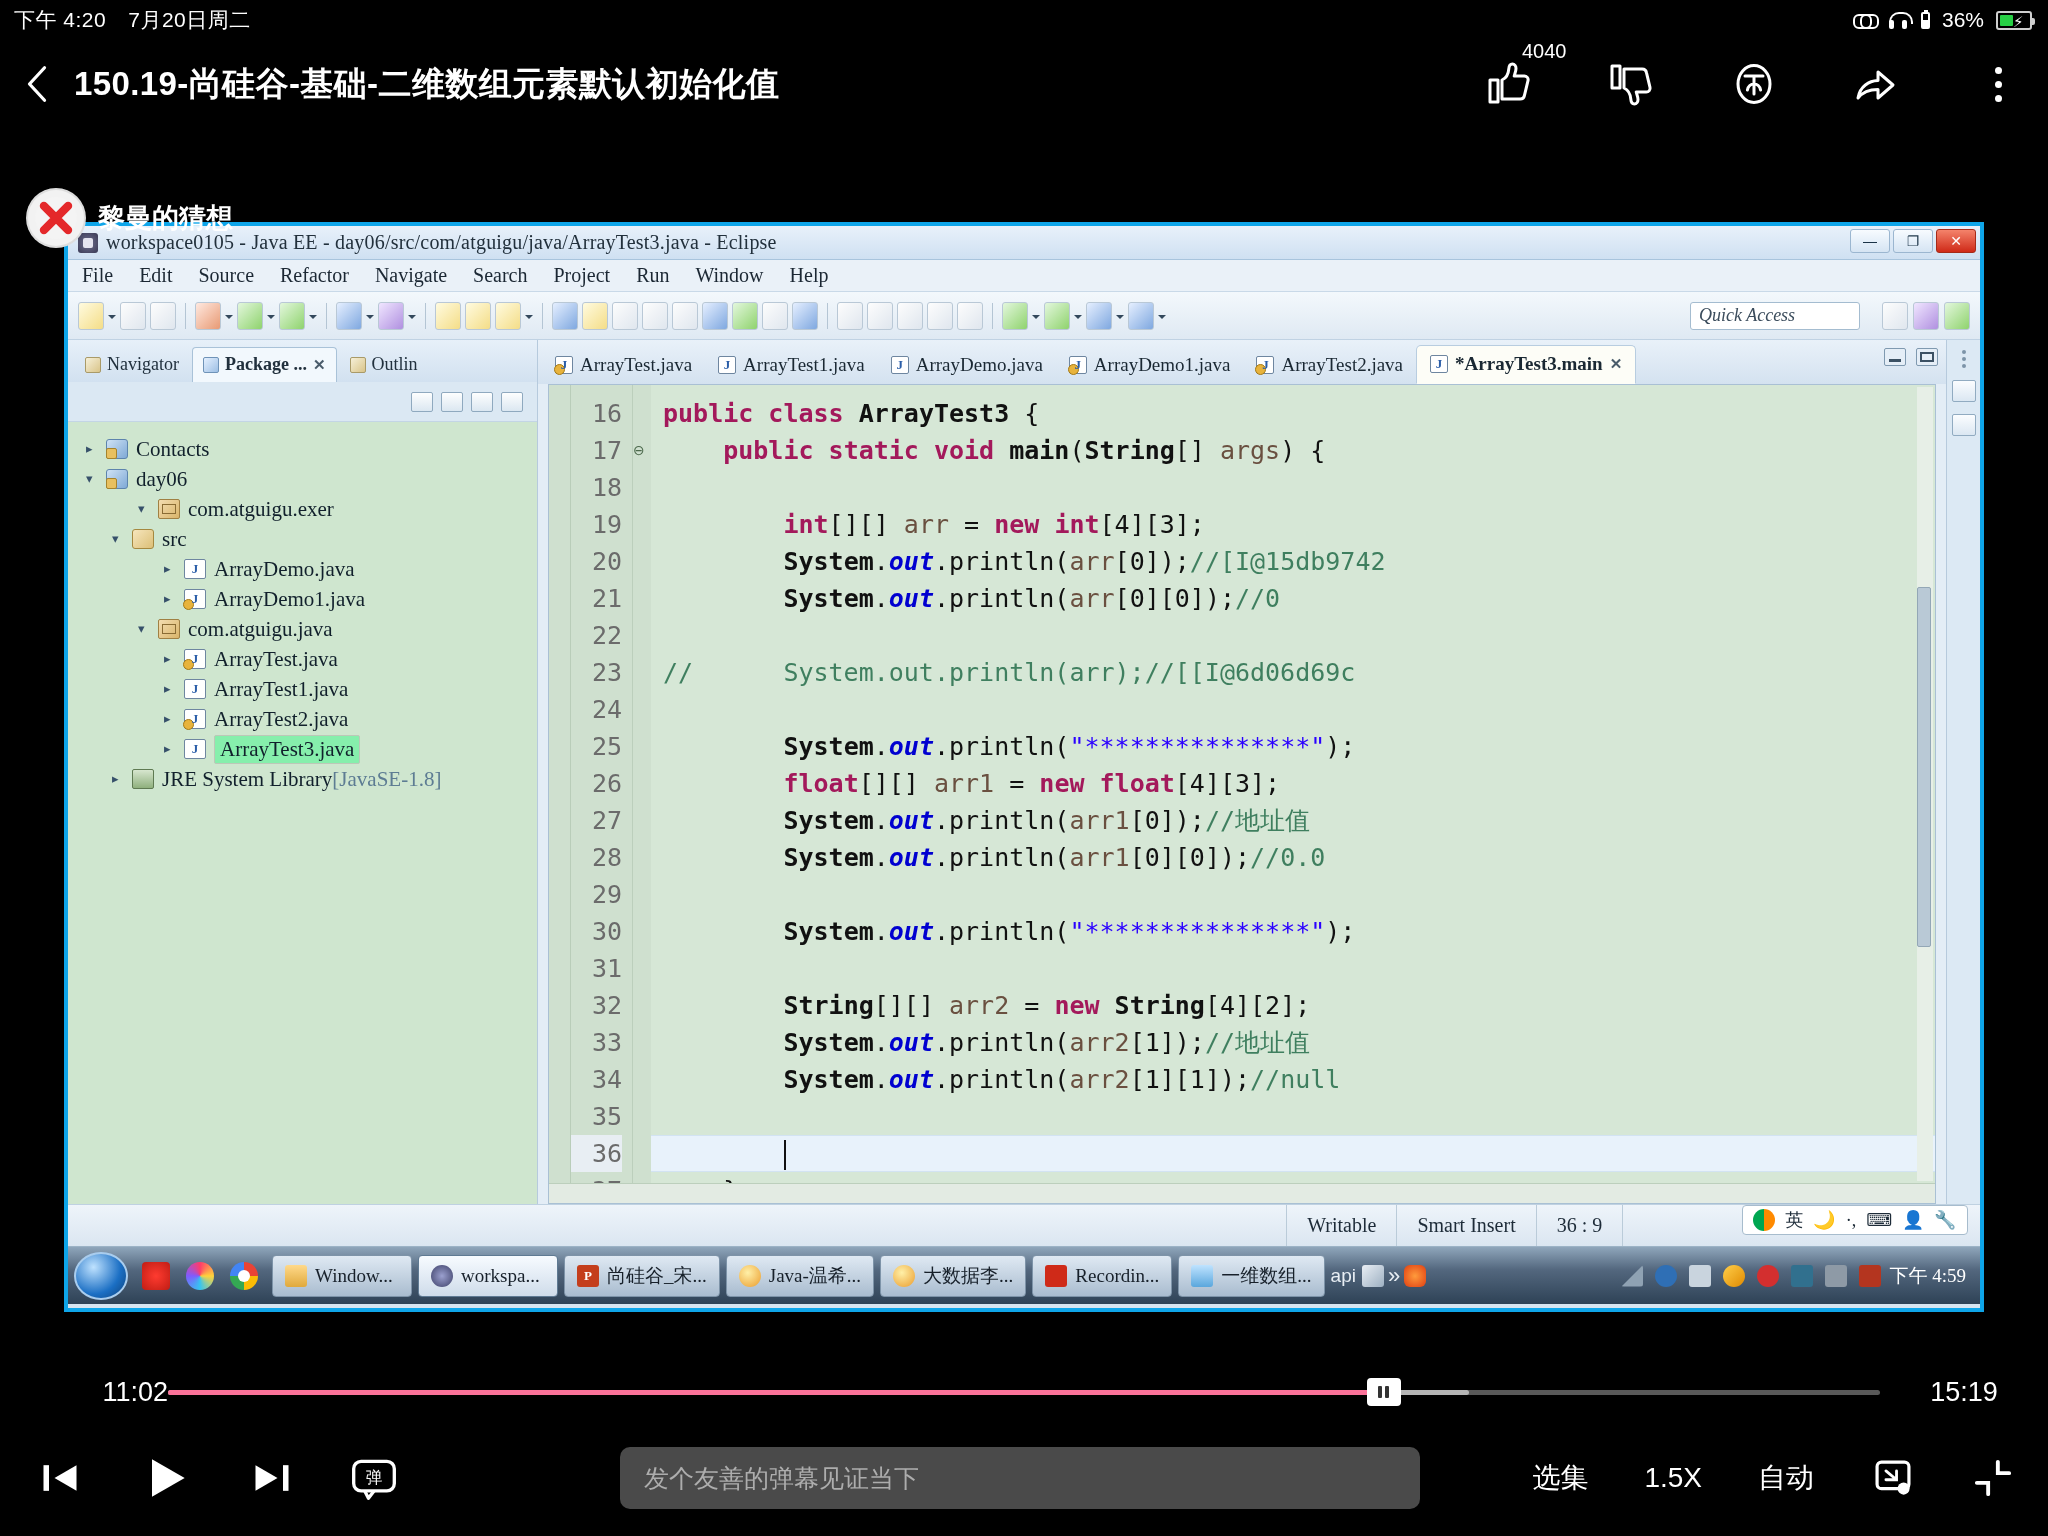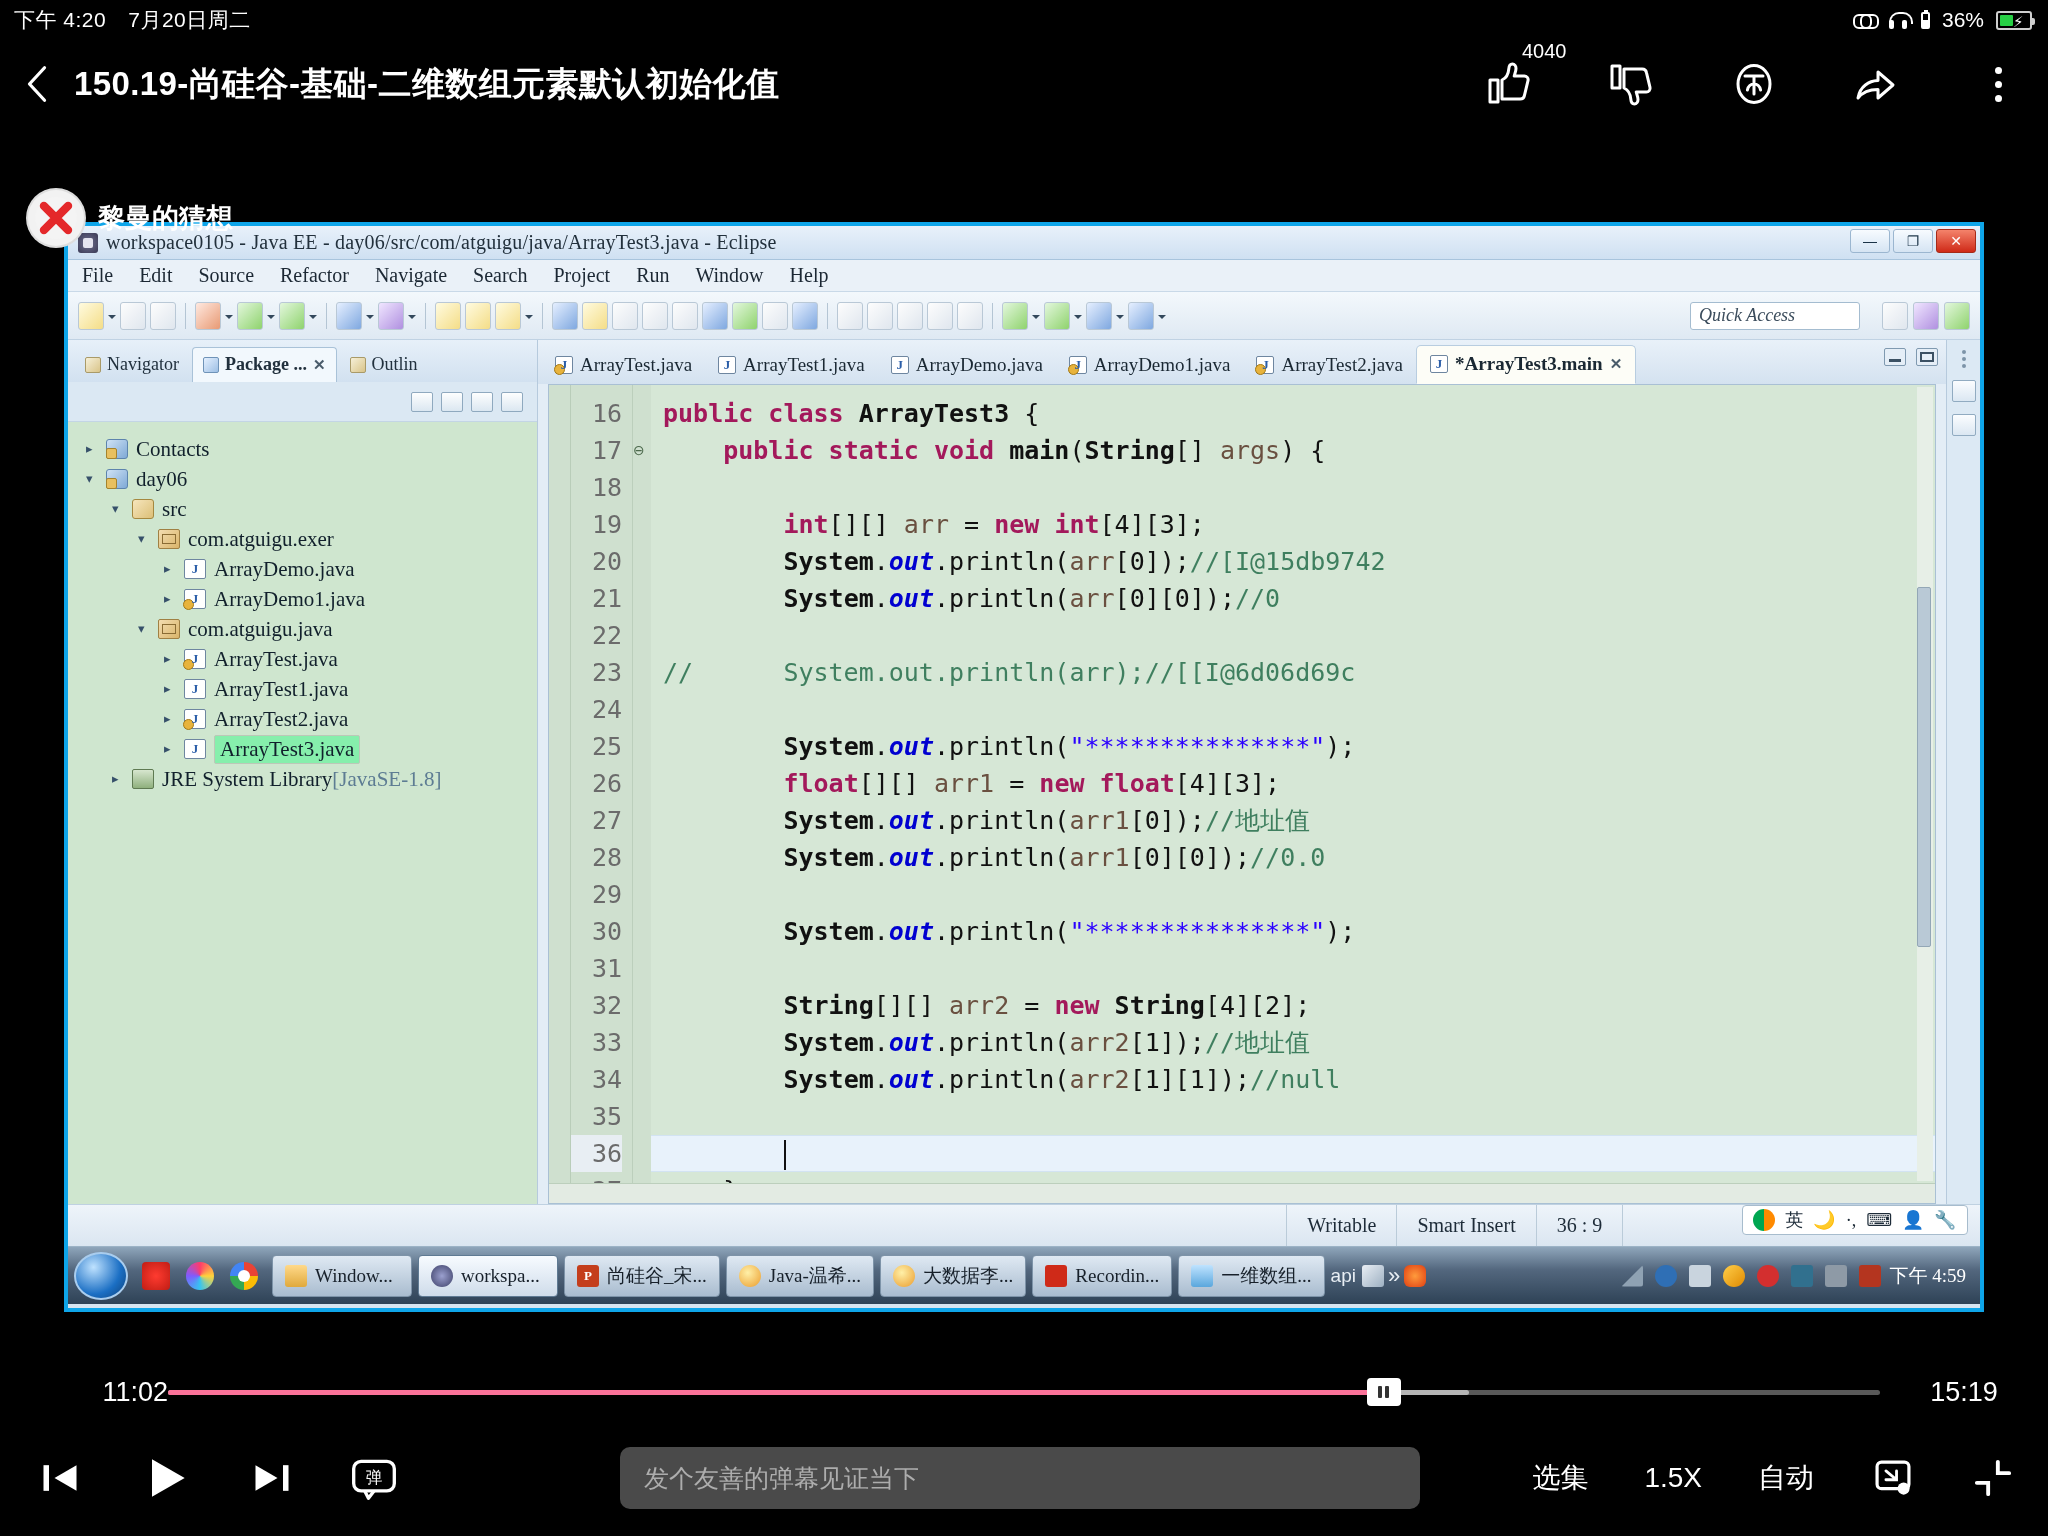--- a/index.html
+++ b/index.html
@@ -382,29 +382,29 @@
           <div class="node" style="padding-left: 0px;">
             <span class="arrow closed"></span>
             <span class="nico proj"></span>
             <span>Contacts</span>
           </div>
           <div class="node" style="padding-left: 0px;">
             <span class="arrow open"></span>
             <span class="nico proj"></span>
             <span>day06</span>
           </div>
+          <div class="node" style="padding-left: 52px;">
+            <span class="arrow open"></span>
+            <span class="nico pkg"></span>
+            <span>com.atguigu.exer</span>
+          </div>
           <div class="node" style="padding-left: 26px;">
             <span class="arrow open"></span>
             <span class="nico src"></span>
             <span>src</span>
-          </div>
-          <div class="node" style="padding-left: 52px;">
-            <span class="arrow open"></span>
-            <span class="nico pkg"></span>
-            <span>com.atguigu.exer</span>
           </div>
           <div class="node" style="padding-left: 78px;">
             <span class="arrow closed"></span>
             <span class="nico java"></span>
             <span>ArrayDemo.java</span>
           </div>
           <div class="node" style="padding-left: 78px;">
             <span class="arrow closed"></span>
             <span class="nico java warn"></span>
             <span>ArrayDemo1.java</span>

